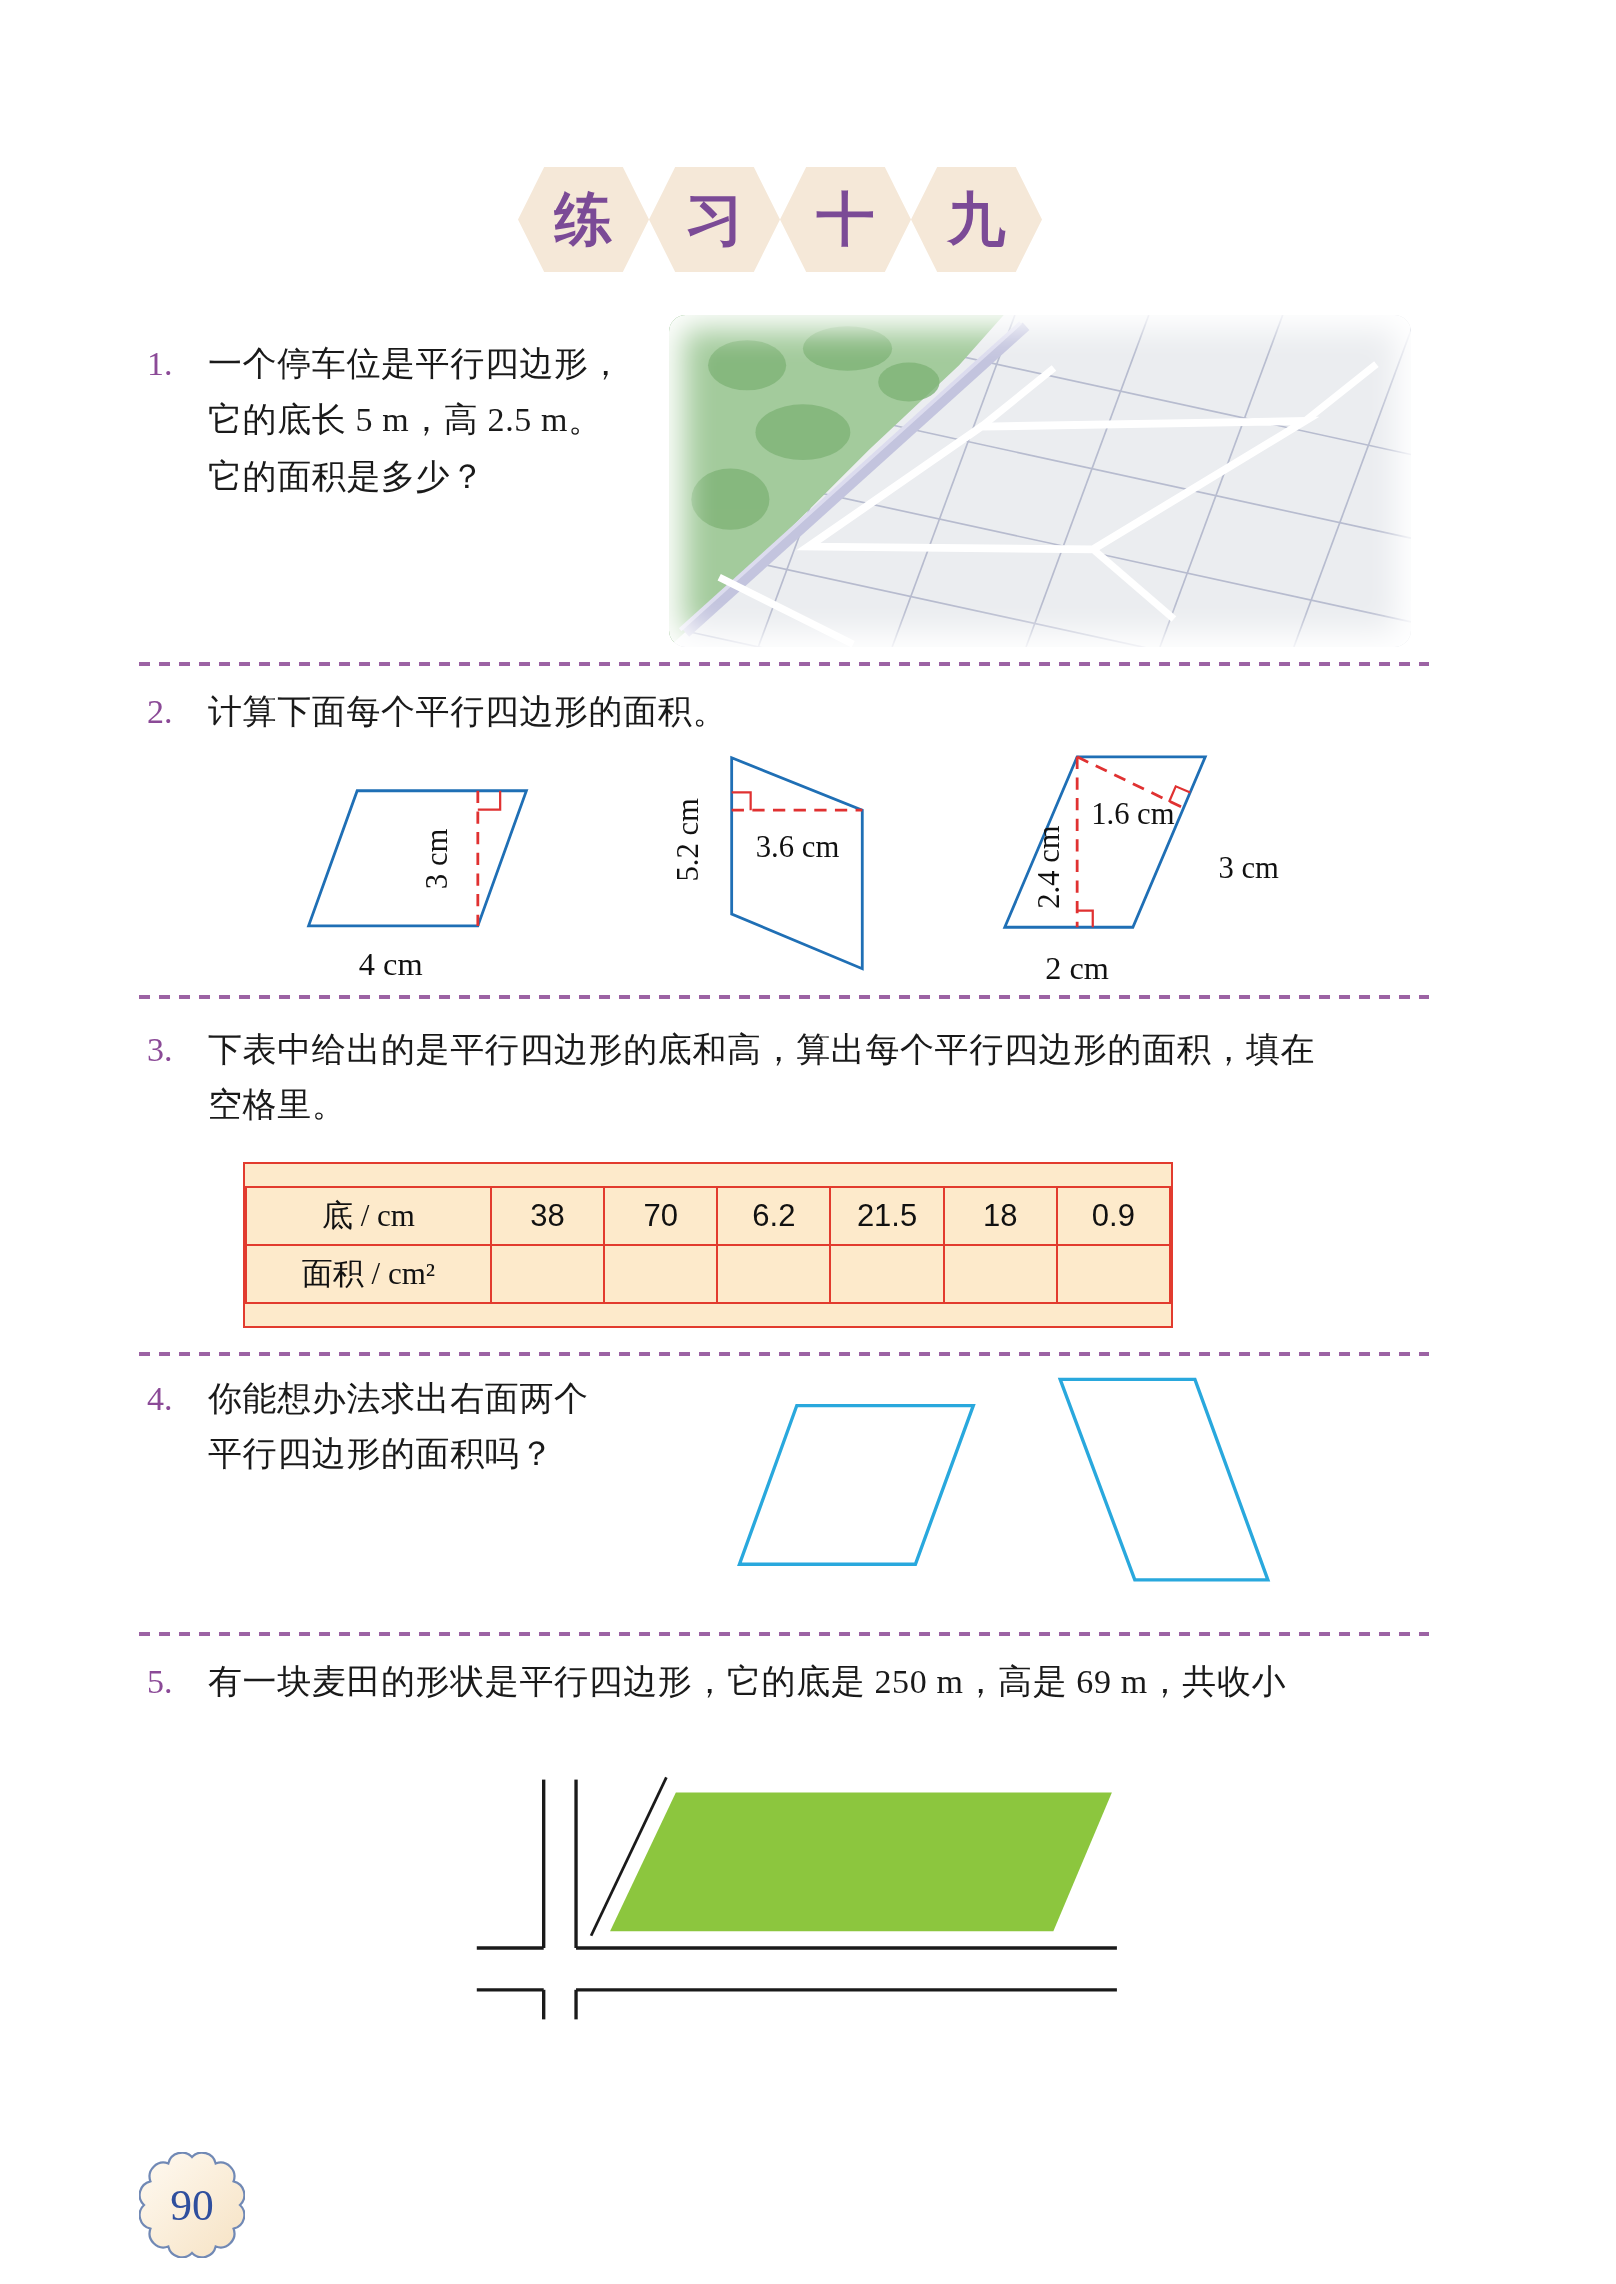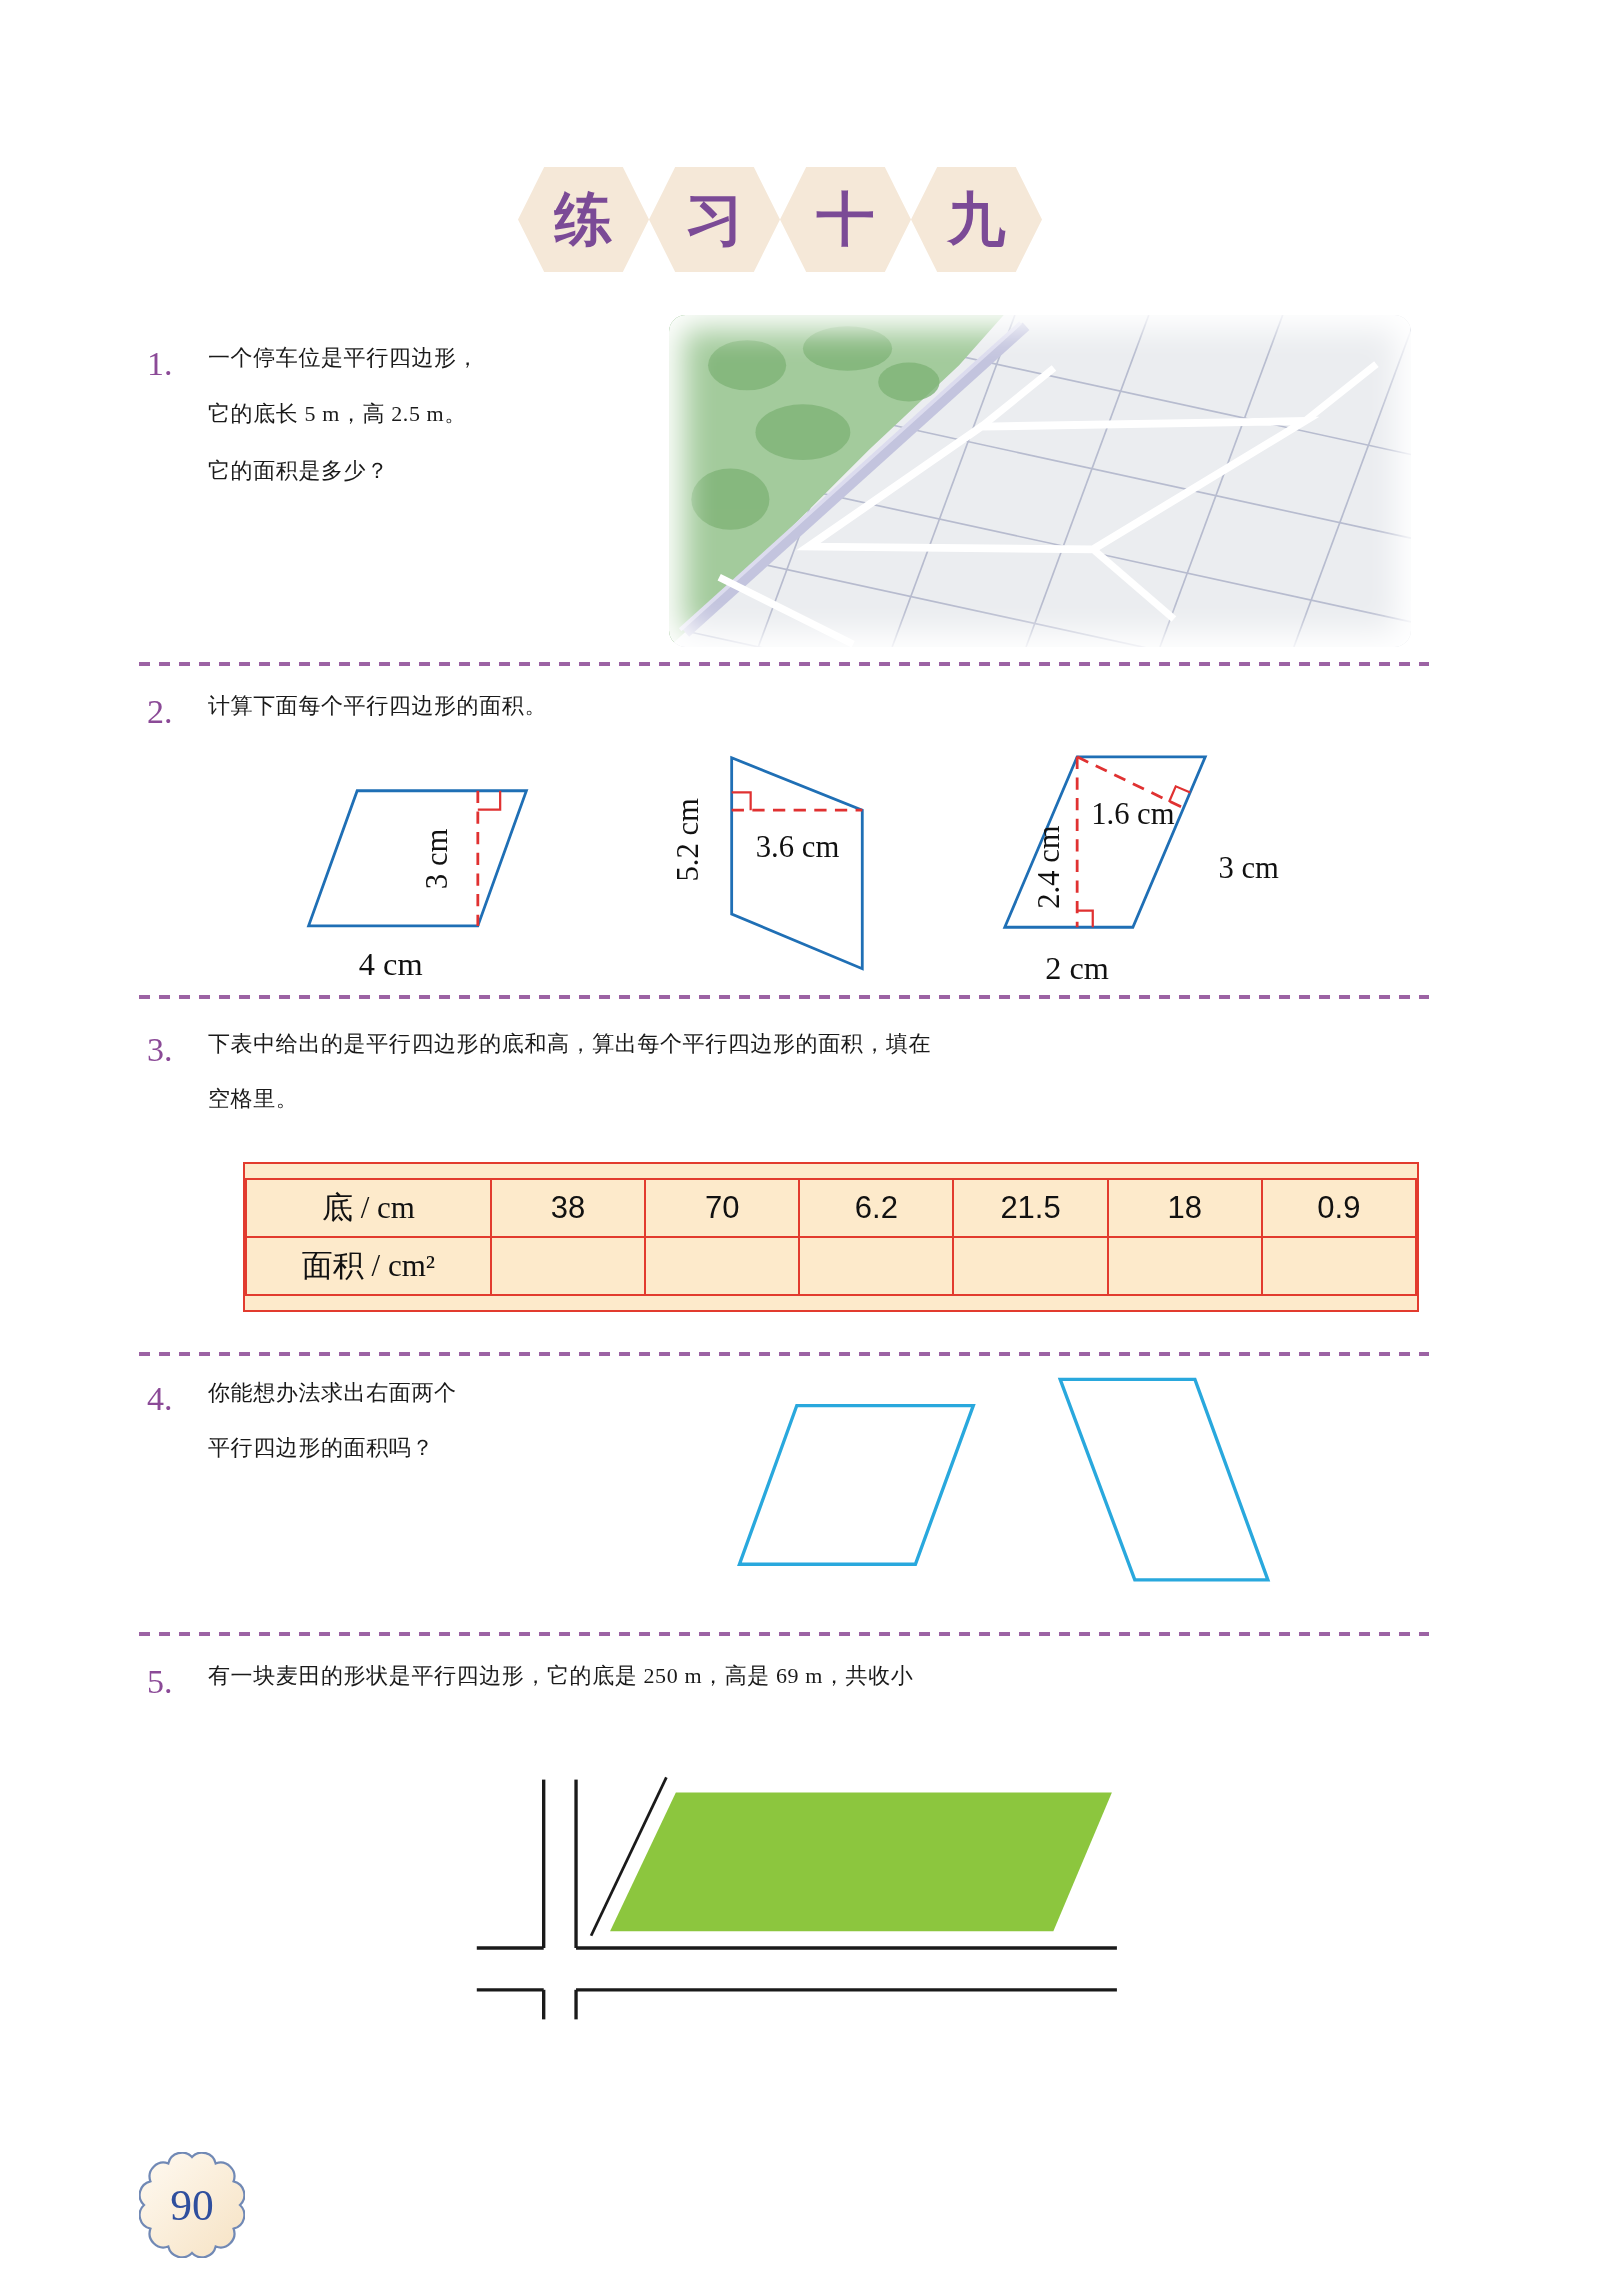--- a/index.html
+++ b/index.html
@@ -6,30 +6,30 @@
   .page{position:relative;width:1617px;height:2284px;background:#ffffff;
         font-family:"Liberation Serif",serif;color:#1a1a1a;overflow:hidden;}
   .abs{position:absolute;}
   
   .hexrow{left:518px;top:167px;display:flex;}
   .hex{width:131px;height:105px;clip-path:polygon(0% 50%,20% 0%,80% 0%,100% 50%,80% 100%,20% 100%);
        background:#f5e8d8;display:flex;align-items:center;justify-content:center;}
   .hex span{font-size:58px;color:#7b4a96;font-weight:600;}
   
   .pnum{font-size:34px;color:#8b4a97;line-height:1;}
-  .pline{font-size:22px;line-height:1;letter-spacing:0.6px;white-space:nowrap;}
+  .pline{font-size:34px;line-height:1;letter-spacing:0.6px;white-space:nowrap;}
   
   .divider{height:3.9px;background:repeating-linear-gradient(90deg,#9c63a4 0 11px,rgba(0,0,0,0) 11px 20px);}
   
   .photo{left:669px;top:315px;width:742px;height:332px;border-radius:16.7px;overflow:hidden;}
   .photo:after{content:"";position:absolute;inset:0;border-radius:16.7px;
                box-shadow:inset 0 0 31px 14.5px #ffffff;}
   
-  .tframe{left:243px;top:1162px;width:1176px;border:2.8px solid #e23b2e;
-          padding:14px 0;background:#fdeacb;box-sizing:border-box;}
+  .tframe{left:243px;top:1162px;width:930px;border:2.8px solid #e23b2e;
+          padding:22px 0;background:#fdeacb;box-sizing:border-box;}
   .ptable{width:100%;border-collapse:collapse;table-layout:fixed;}
   .ptable td{border:2.2px solid #e23b2e;height:54px;text-align:center;vertical-align:middle;
              font-size:31px;color:#111;}
   .ptable td.hdr{font-family:"Liberation Serif",serif;}
   .ptable td.val{font-family:"Liberation Sans",sans-serif;}
   
   .dlabel{font-size:55px;font-family:"Liberation Serif",serif;fill:#111;}
   .dlabel-lg{font-size:58px;font-family:"Liberation Serif",serif;fill:#111;}
   
   .badgebox{left:139px;top:2152px;width:106px;height:106px;text-align:center;}

